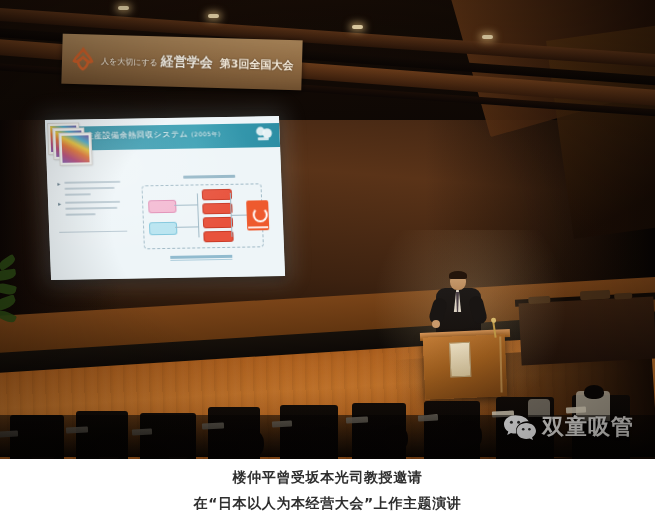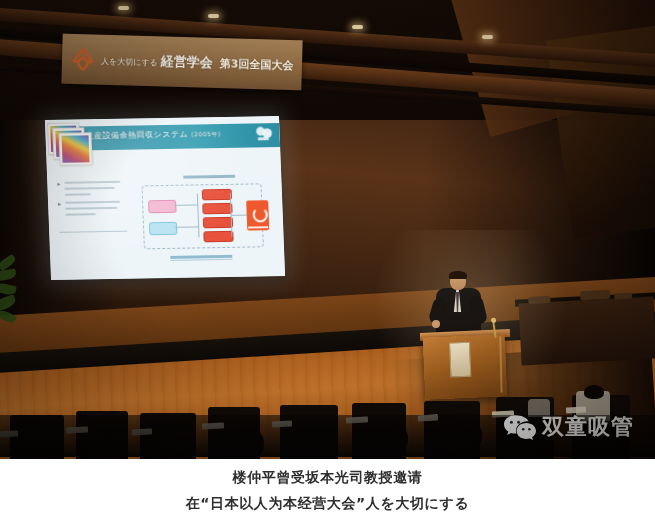--- a/index.html
+++ b/index.html
@@ -465,16 +465,16 @@
         </svg>
       </div>
       <span class="wm-text">双童吸管</span>
     </div>
 
     <div class="vignette"></div>
   </div>
 
   <div class="caption">
     <div class="cap-line">楼仲平曾受坂本光司教授邀请</div>
-    <div class="cap-line">在“日本以人为本经营大会”人を大切にする</div>
+    <div class="cap-line">在“日本以人为本经营大会”上作主题演讲</div>
   </div>
 
 </div>
 
 </body></html>

